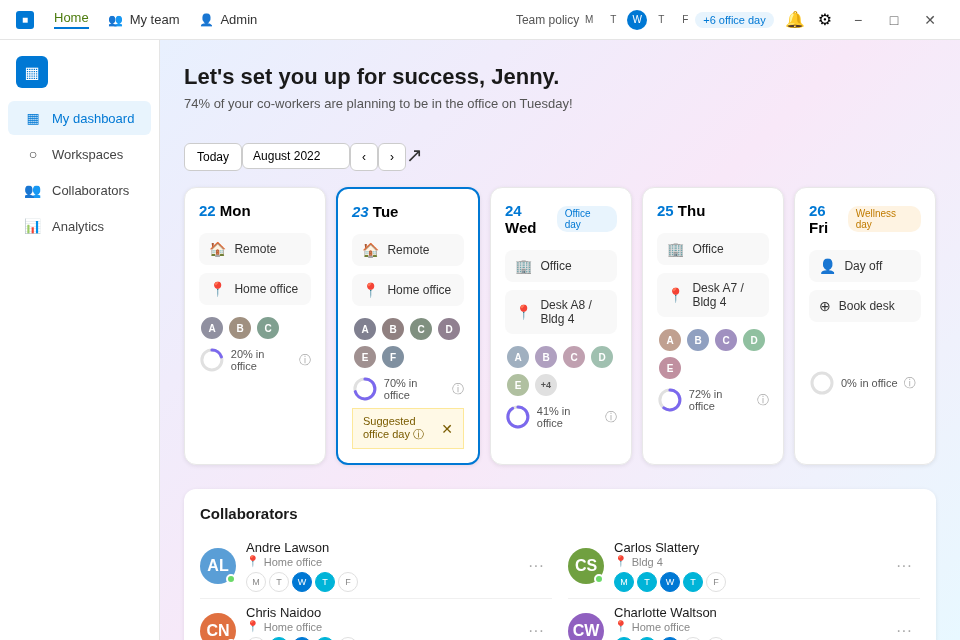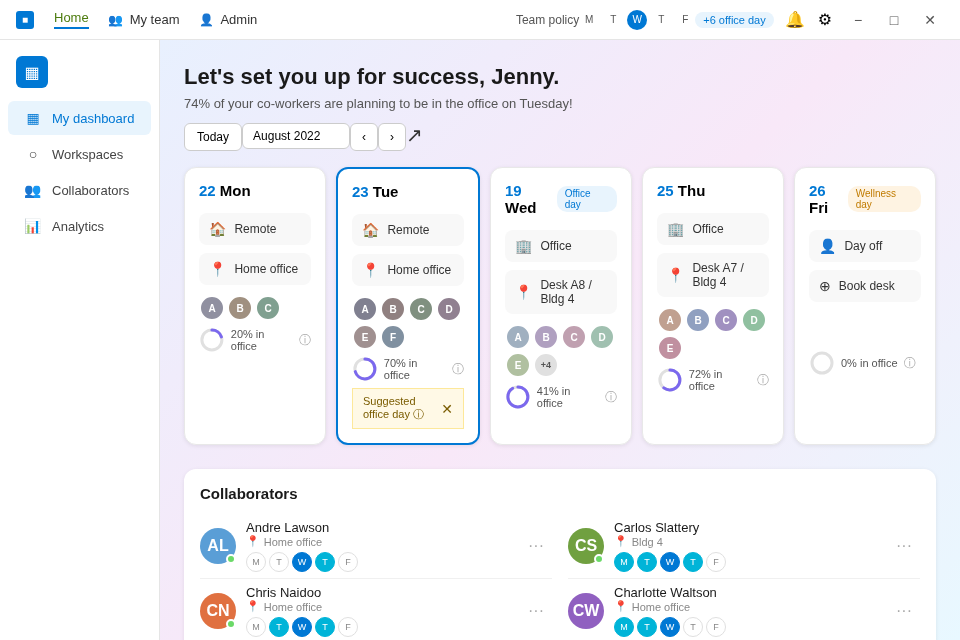--- a/index.html
+++ b/index.html
@@ -37,21 +37,21 @@
       border-radius: 6px; margin: 1px 8px;
     }
     .sidebar-item.active { background: #e8f4fd; color: #0078d4; }
     .sidebar-icon { width: 18px; height: 18px; display: flex; align-items: center; justify-content: center; font-size: 14px; }
     .sidebar-logo { width: 32px; height: 32px; background: #0078d4; border-radius: 6px; display: flex; align-items: center; justify-content: center; color: #fff; font-size: 16px; margin: 4px 16px 12px; }
 
     
     .content { flex: 1; background: linear-gradient(135deg, #e8f0fe 0%, #f8e8f8 50%, #e8f8ff 100%); overflow-y: auto; padding: 24px 24px; }
 
     .welcome-title { font-size: 22px; font-weight: 600; color: #1a1a1a; margin-bottom: 6px; }
-    .welcome-subtitle { font-size: 13px; color: #555; margin-bottom: 12px; }
+    .welcome-subtitle { font-size: 13px; color: #555; margin-bottom: 32px; }
 
     
     .calendar-nav { display: flex; gap: 0; margin-bottom: 16px; }
     .today-btn { padding: 5px 12px; border: 1px solid #ccc; background: #fff; border-radius: 6px; font-size: 12px; cursor: pointer; }
     .month-select { padding: 5px 28px 5px 10px; border: 1px solid #ccc; background: #fff; border-radius: 6px; font-size: 12px; cursor: pointer; appearance: none; }
     .nav-arrow { width: 28px; height: 28px; border: 1px solid #ccc; background: #fff; border-radius: 6px; display: flex; align-items: center; justify-content: center; cursor: pointer; font-size: 12px; }
     .cursor-icon { font-size: 20px; color: #333; cursor: default; }
 
     
     .day-cards { display: flex; gap: 10px; margin-bottom: 24px; }
@@ -209,21 +209,21 @@
             <circle cx="13" cy="13" r="10" fill="none" stroke="#7b68ee" stroke-width="3" stroke-dasharray="12.6 50.3" stroke-linecap="round"></circle>
           </svg>
           <span>20% in office</span>
           <span style="color:#aaa;font-size:12px;">ⓘ</span>
         </div>
       </div>
 
       <div class="day-card highlighted">
         <div class="day-card-header">
           <span class="day-date">
-            <span style="color:#0078d4;">23</span> Tue
+            <span style="color:#0078d4;font-style:italic;">23</span> Tue
           </span>
         </div>
         <div class="location-item">
           <span class="location-icon">🏠</span>
           <span>Remote</span>
         </div>
         <div class="location-item">
           <span class="location-icon">📍</span>
           <span>Home office</span>
         </div>
@@ -245,21 +245,21 @@
         </div>
         <div class="suggestion-banner">
           <span>Suggested office day ⓘ</span>
           <span style="cursor:pointer;font-size:14px;">✕</span>
         </div>
       </div>
 
       <div class="day-card">
         <div class="day-card-header">
           <span class="day-date">
-            <span style="color:#0078d4;">19</span> Wed
+            <span style="color:#0078d4;">24</span> Wed
           </span>
           <span class="day-badge badge-office">Office day</span>
         </div>
         <div class="location-item">
           <span class="location-icon">🏢</span>
           <span>Office</span>
         </div>
         <div class="location-item">
           <span class="location-icon">📍</span>
           <span>Desk A8 / Bldg 4</span>

